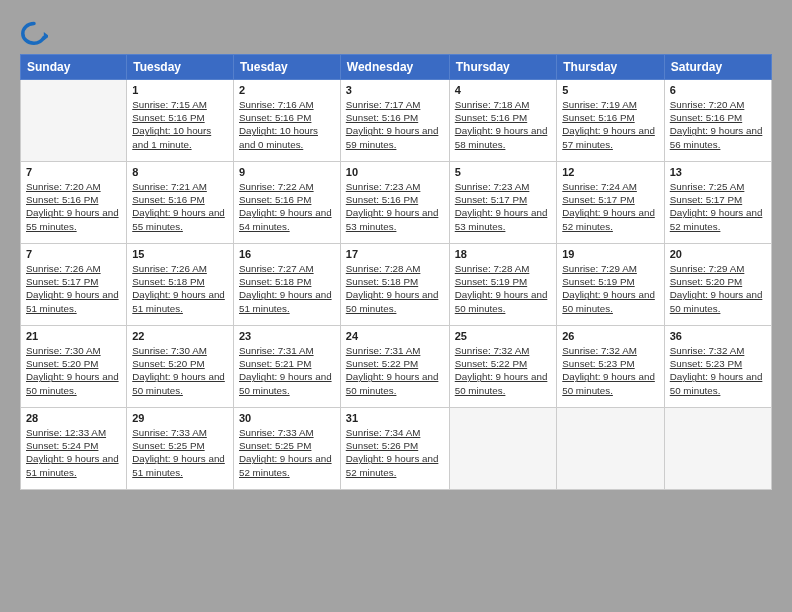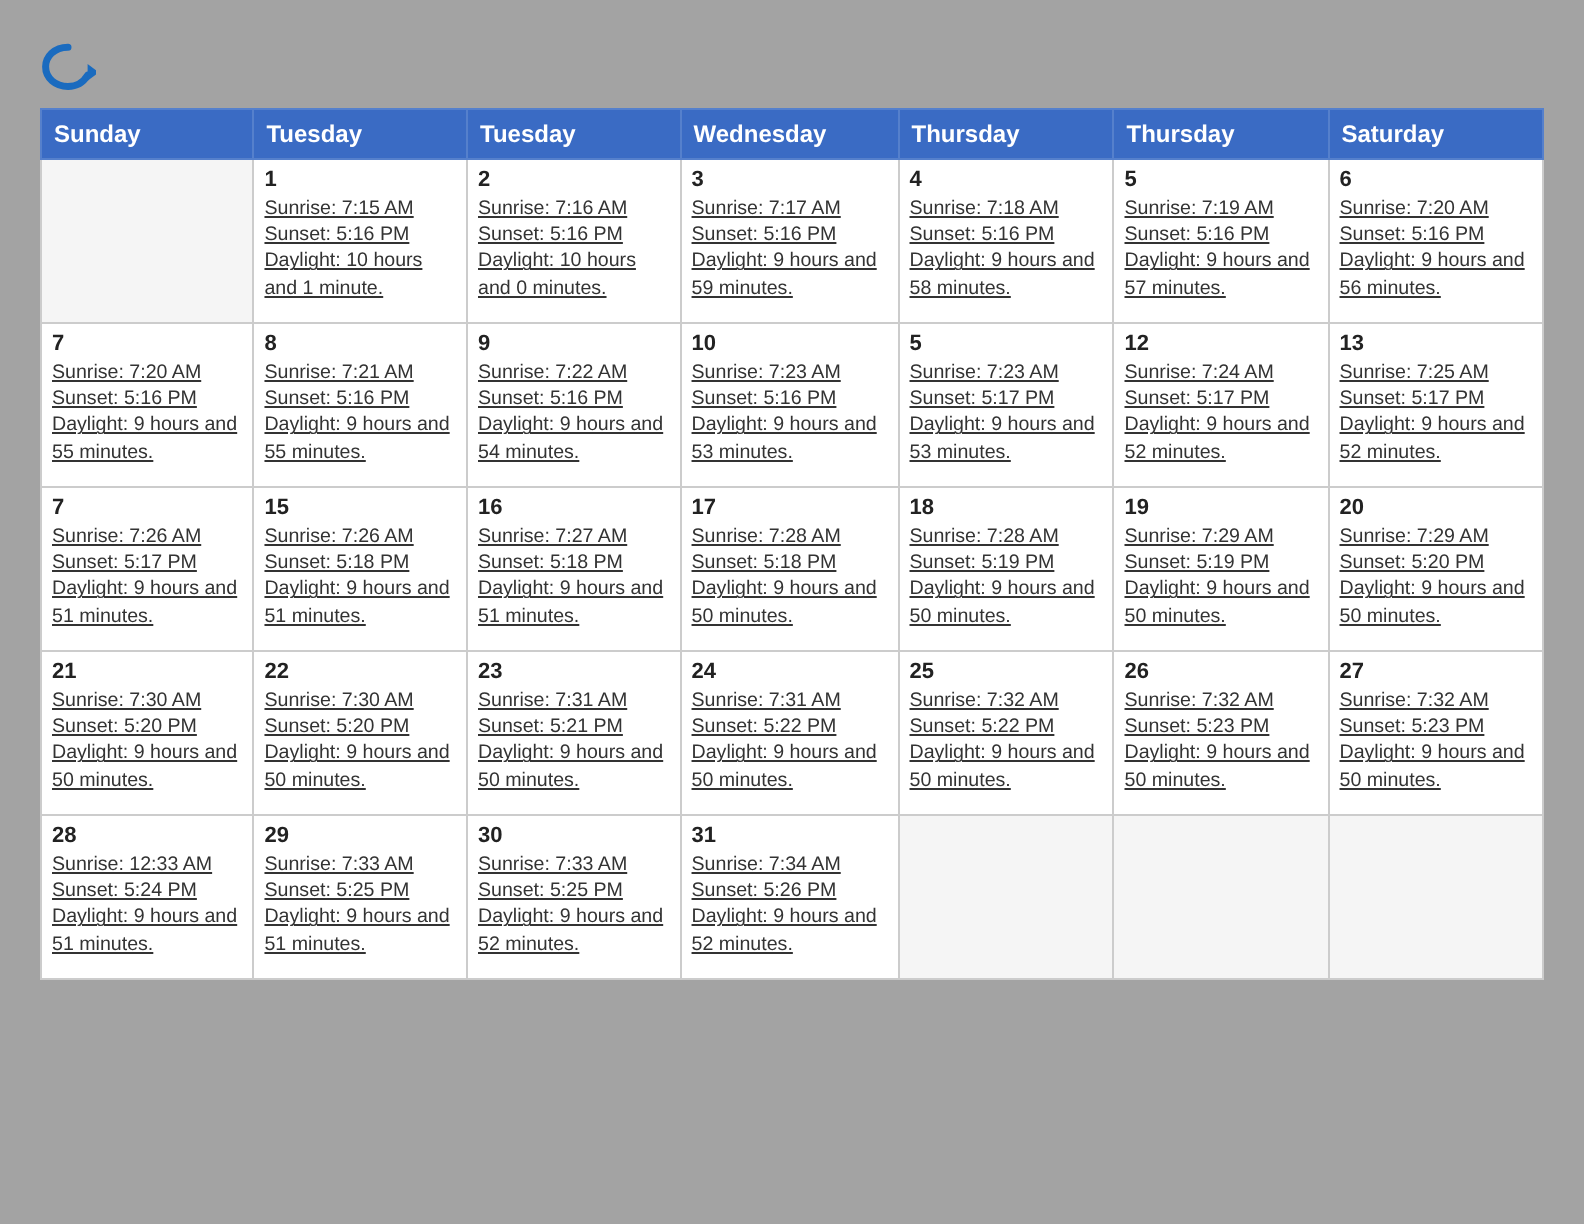--- a/index.html
+++ b/index.html
@@ -312,21 +312,21 @@
 and 50 minutes.</div>
           </td>
           <td>
             <span class="day-num">26</span>
             <div class="day-info">Sunrise: 7:32 AM
 Sunset: 5:23 PM
 Daylight: 9 hours
 and 50 minutes.</div>
           </td>
           <td>
-            <span class="day-num">27</span>
+            <span class="day-num">36</span>
             <div class="day-info">Sunrise: 7:32 AM
 Sunset: 5:23 PM
 Daylight: 9 hours
 and 50 minutes.</div>
           </td>
         </tr>
         <tr class="week-row">
           <td>
             <span class="day-num">28</span>
             <div class="day-info">Sunrise: 12:33 AM

